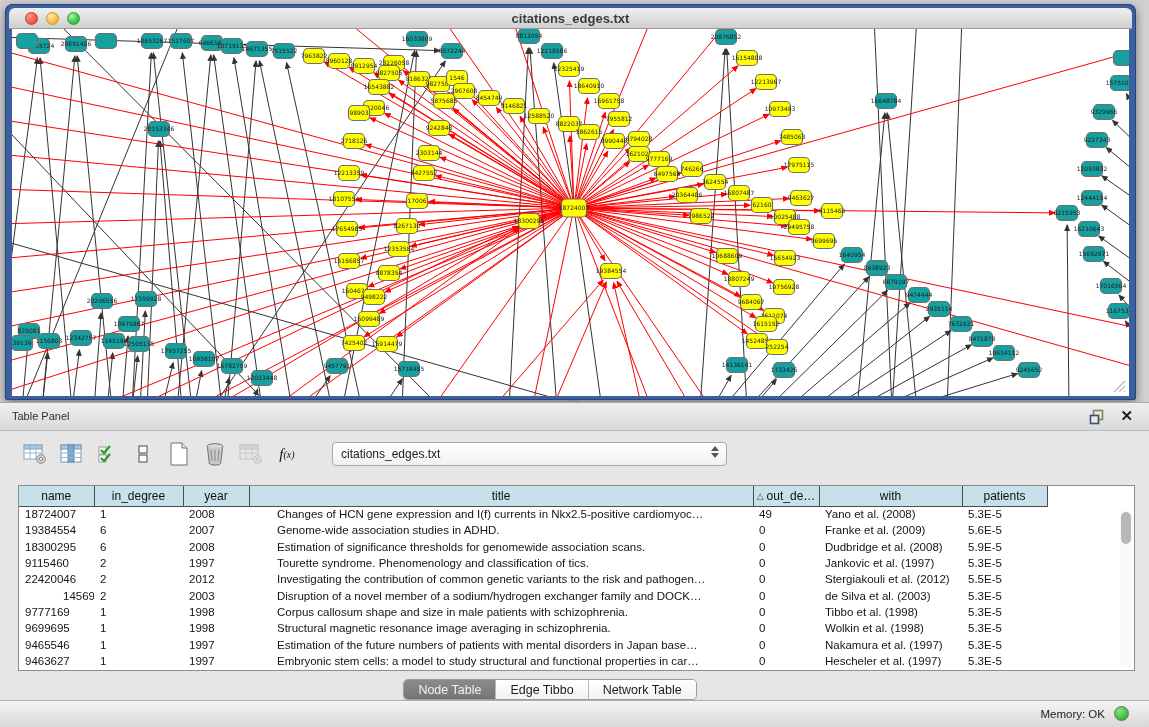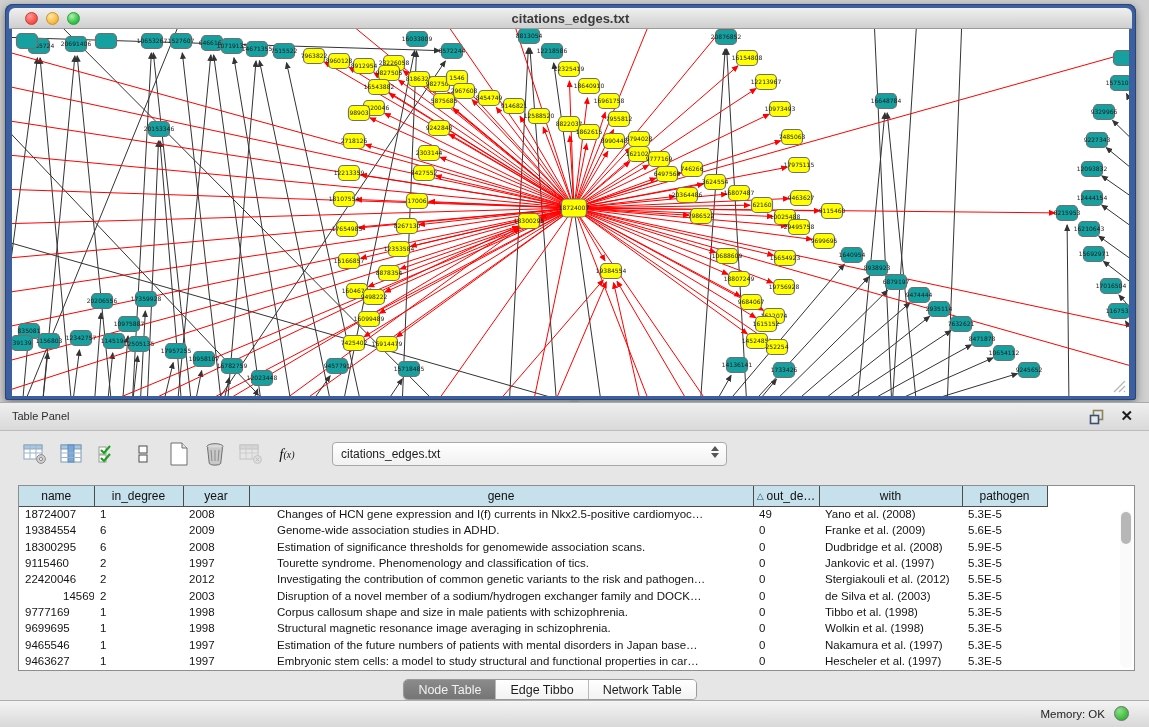--- a/index.html
+++ b/index.html
@@ -866,40 +866,40 @@
       </div>
     </div>
 
     <div class="tbl-wrap">
       <table class="data">
         <thead>
             <tr id="tbl-head">
               <th style="width: 75px;">name</th>
               <th style="width: 89px;">in_degree</th>
               <th style="width: 66px;">year</th>
-              <th style="width: 504px;">gene</th>
+              <th style="width: 504px;">title</th>
               <th style="width: 66px;"><span class="sort-tri">△</span>out_de…</th>
               <th style="width: 143px;">with</th>
-              <th style="width: 85px;">pathogen</th>
+              <th style="width: 85px;">patients</th>
             </tr>
           </thead>
         <tbody id="tbl-body">
             <tr>
               <td style="width: 75px;">18724007</td>
               <td style="width: 89px;">1</td>
               <td style="width: 66px;">2008</td>
               <td class="title-cell" style="width: 504px;">Changes of HCN gene expression and I(f) currents in Nkx2.5-positive cardiomyoc…</td>
               <td style="width: 66px;">49</td>
               <td style="width: 143px;">Yano et al. (2008)</td>
               <td style="width: 85px;">5.3E-5</td>
             </tr>
             <tr>
               <td style="width: 75px;">19384554</td>
               <td style="width: 89px;">6</td>
-              <td style="width: 66px;">2009</td>
+              <td style="width: 66px;">2007</td>
               <td class="title-cell" style="width: 504px;">Genome-wide association studies in ADHD.</td>
               <td style="width: 66px;">0</td>
               <td style="width: 143px;">Franke et al. (2009)</td>
               <td style="width: 85px;">5.6E-5</td>
             </tr>
             <tr>
               <td style="width: 75px;">18300295</td>
               <td style="width: 89px;">6</td>
               <td style="width: 66px;">2008</td>
               <td class="title-cell" style="width: 504px;">Estimation of significance thresholds for genomewide association scans.</td>

